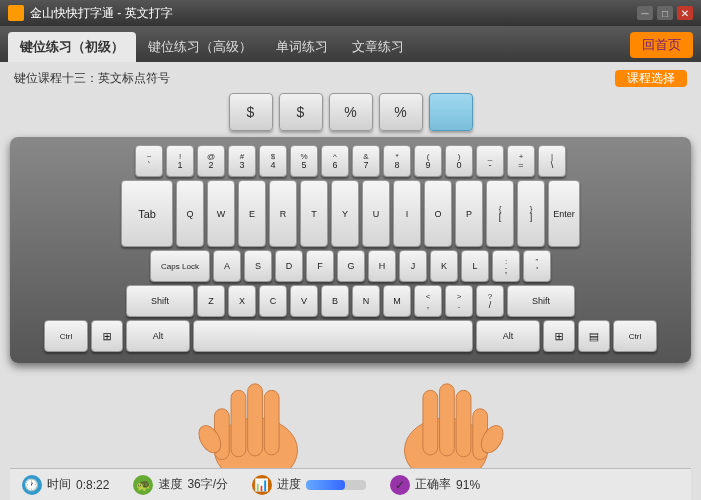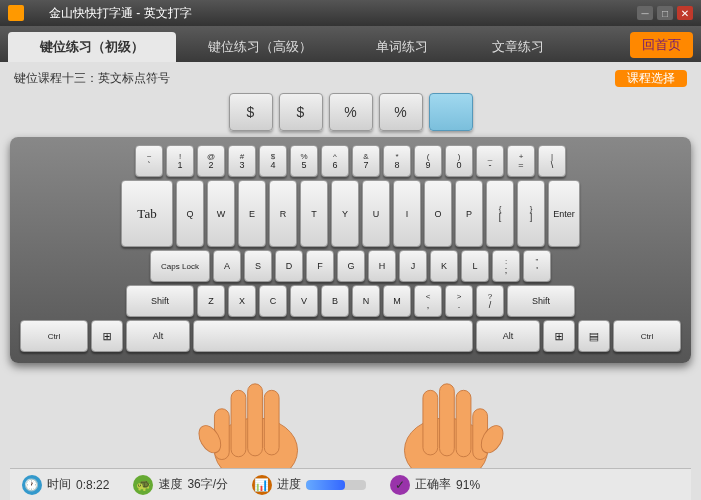--- a/index.html
+++ b/index.html
@@ -7,38 +7,37 @@
 
     
     #titlebar {
       background: linear-gradient(to bottom, #555, #333);
       height: 26px;
       display: flex;
       align-items: center;
       padding: 0 8px;
       color: #fff;
       font-size: 12px;
-      gap: 19px;
     }
     #titlebar .icon { width: 16px; height: 16px; background: #f90; border-radius: 2px; margin-right: 6px; display: inline-block; }
     #titlebar .title { flex: 1; }
     #titlebar .win-btns { display: flex; gap: 4px; }
     .win-btn { width: 16px; height: 14px; background: #666; border-radius: 2px; display: flex; align-items: center; justify-content: center; font-size: 10px; color: #ccc; cursor: pointer; }
     .win-btn.close { background: #c0392b; color: #fff; }
 
     
     #nav {
       background: linear-gradient(to bottom, #5a5a5a, #3a3a3a);
       height: 36px;
       display: flex;
       align-items: flex-end;
       padding: 0 8px;
     }
     .nav-tab {
-      padding: 6px 32px;
+      padding: 6px 12px;
       font-size: 13px;
       color: #ddd;
       cursor: pointer;
       border-radius: 4px 4px 0 0;
       background: transparent;
     }
     .nav-tab.active {
       background: #e8e8e8;
       color: #333;
       font-weight: bold;
@@ -141,21 +140,21 @@
     .key-space { width: 280px; }
     .key-enter {
       width: 60px;
       min-height: 67px;
       font-size: 9px;
     }
     .key-backspace { width: 56px; }
     .key-capslock { width: 52px; }
     .key-shift-l { width: 68px; }
     .key-shift-r { width: 68px; }
-    .key-ctrl { width: 68px; }
+    .key-ctrl { width: 44px; }
     .key-alt { width: 64px; }
     .key-win { width: 32px; }
     .key-menu { width: 32px; }
 
     
     #statusbar {
       background: #e8e8e8;
       border-top: 1px solid #bbb;
       height: 32px;
       display: flex;
@@ -284,21 +283,21 @@
           <span class="top">+</span>
           <span class="bot">=</span>
         </div>
       <div class="key key-w1">
           <span class="top">|</span>
           <span class="bot">\</span>
         </div>
     </div>
 
     <div class="key-row">
-      <div class="key key-w3" style="font-size:13px;font-family:Liberation Serif, serif;">Tab</div>
+      <div class="key key-w3" style="font-size:11px;">Tab</div>
       <div class="key key-w1">Q</div>
       <div class="key key-w1">W</div>
       <div class="key key-w1">E</div>
       <div class="key key-w1">R</div>
       <div class="key key-w1">T</div>
       <div class="key key-w1">Y</div>
       <div class="key key-w1">U</div>
       <div class="key key-w1">I</div>
       <div class="key key-w1">O</div>
       <div class="key key-w1">P</div>

